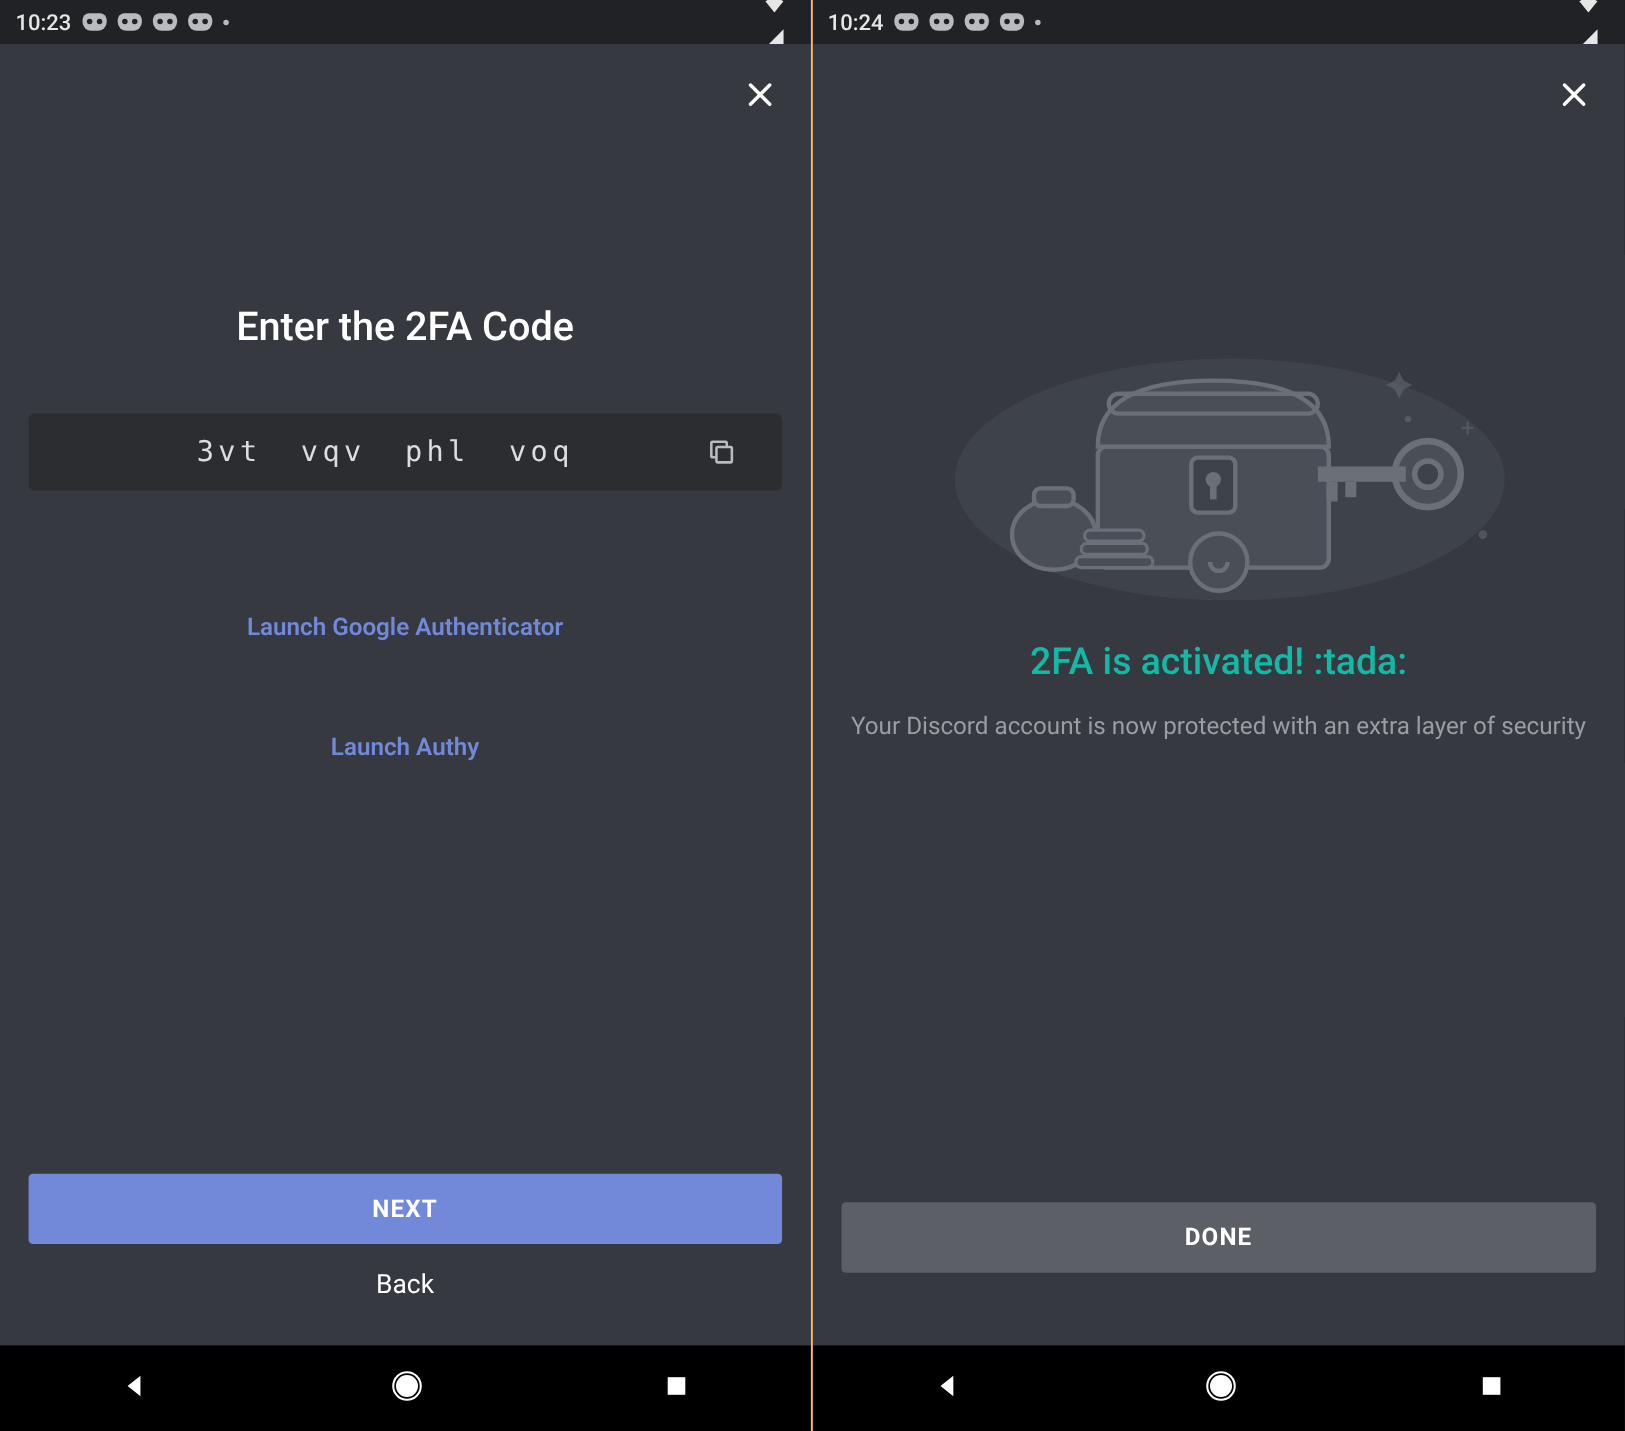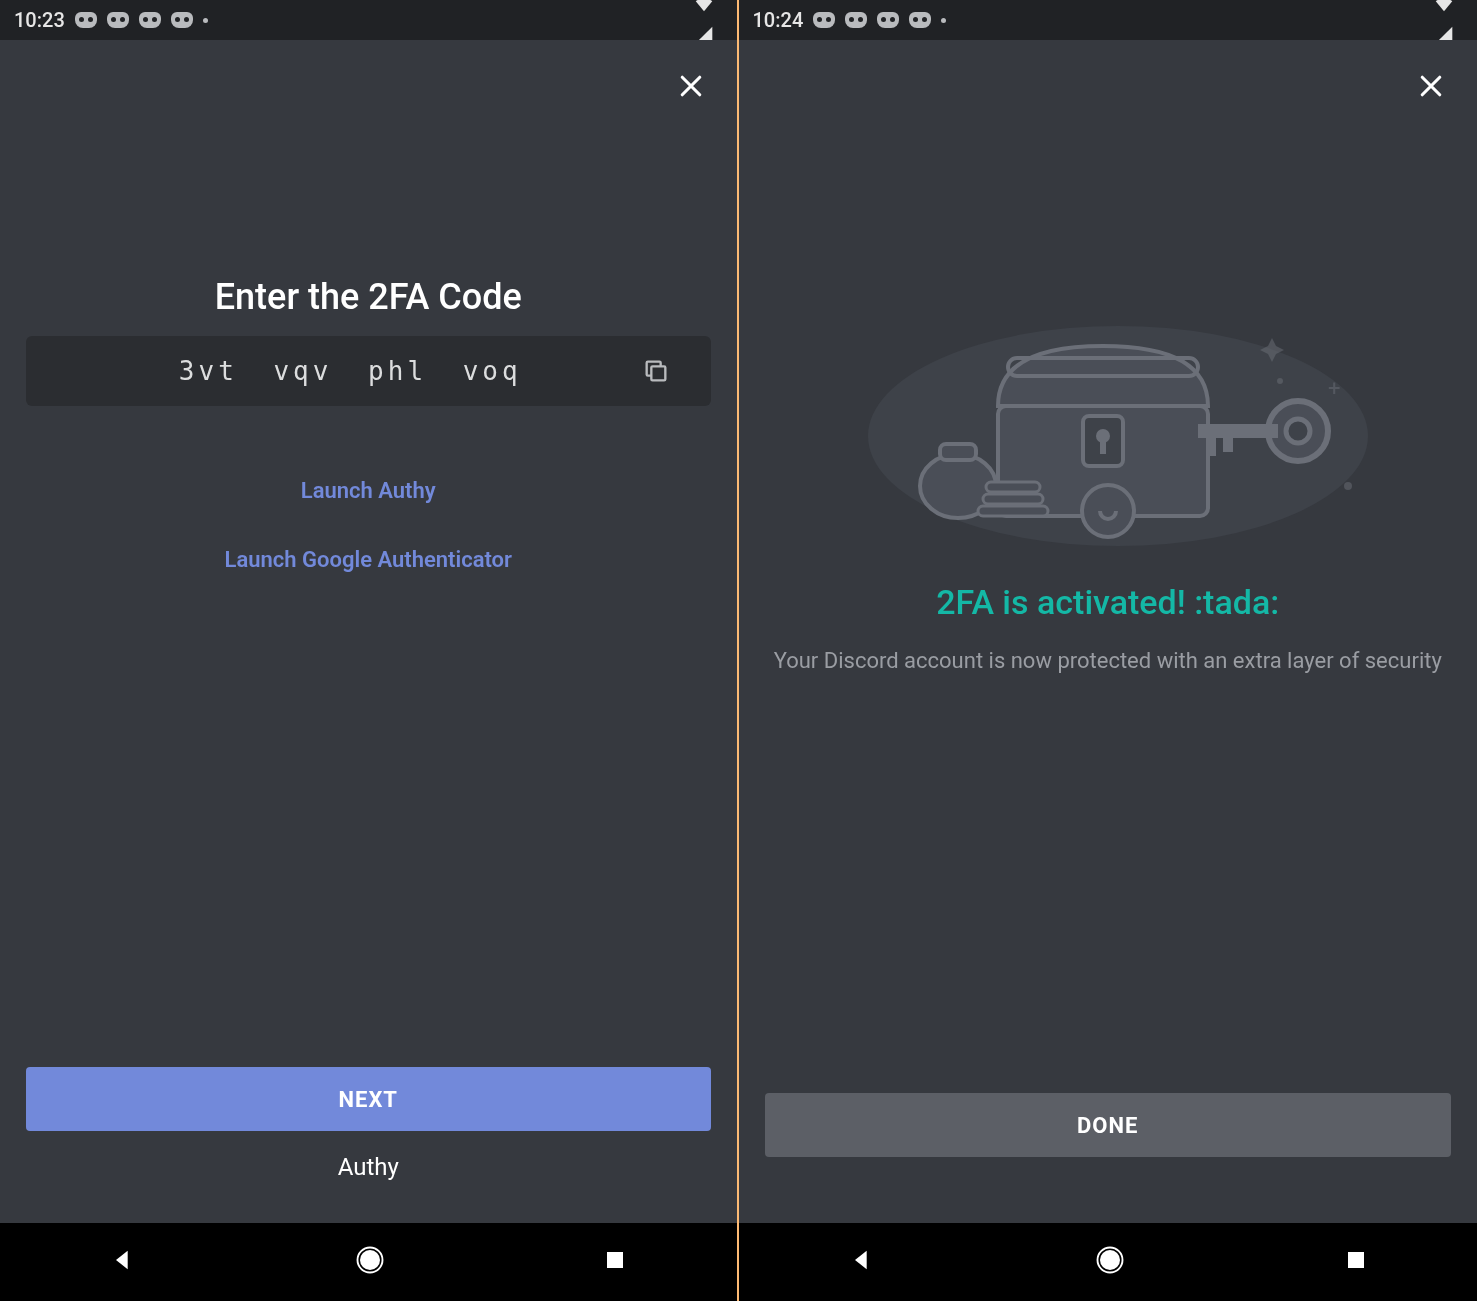--- a/index.html
+++ b/index.html
@@ -58,21 +58,21 @@
     justify-content: flex-end;
     padding-top: 6px;
   }
   .close-btn {
     width: 40px; height: 40px;
     display: flex; align-items: center; justify-content: center;
     cursor: pointer;
     color: #dcddde;
   }
   .spacer-top { height: 170px; }
-  .card-area { flex: 1; display: flex; flex-direction: column; }
+  .card-area { flex: 1; display: flex; flex-direction: column; gap: 40px; }
   .heading {
     color: #ffffff;
     font-size: 36px;
     font-weight: 500;
     text-align: center;
     margin-bottom: 18px;
   }
   .subheading {
     color: #b9bbbe;
     font-size: 21px;
@@ -244,27 +244,27 @@
       <div class="code-field">
         <div class="code-text">3vt vqv phl voq</div>
         <div class="copy-btn">
           <svg width="28" height="28" viewBox="0 0 24 24" fill="none" stroke="#b9bbbe" stroke-width="2">
               <rect x="8" y="8" width="12" height="12" rx="1"></rect>
               <path d="M16 8V5a1 1 0 00-1-1H5a1 1 0 00-1 1v10a1 1 0 001 1h3"></path>
             </svg>
         </div>
       </div>
 
+      <div class="link-btn">Launch Google Authenticator</div>
       <div class="link-btn">Launch Authy</div>
-      <div class="link-btn">Launch Google Authenticator</div>
     </div>
 
     <div class="bottom-area">
       <div class="primary-btn">NEXT</div>
-      <div class="secondary-text-btn">Authy</div>
+      <div class="secondary-text-btn">Back</div>
     </div>
   </div>
 
   <div class="navbar">
     <span class="nav-icn">
       <svg width="28" height="28" viewBox="0 0 24 24" fill="#fff">
           <path d="M16 4L6 12l10 8V4z"></path>
         </svg>
     </span>
     <span class="nav-icn">

